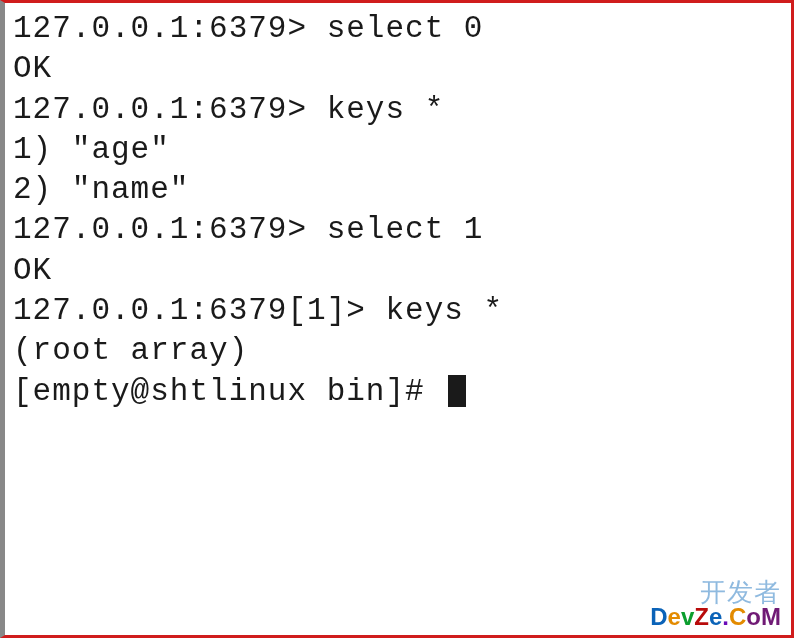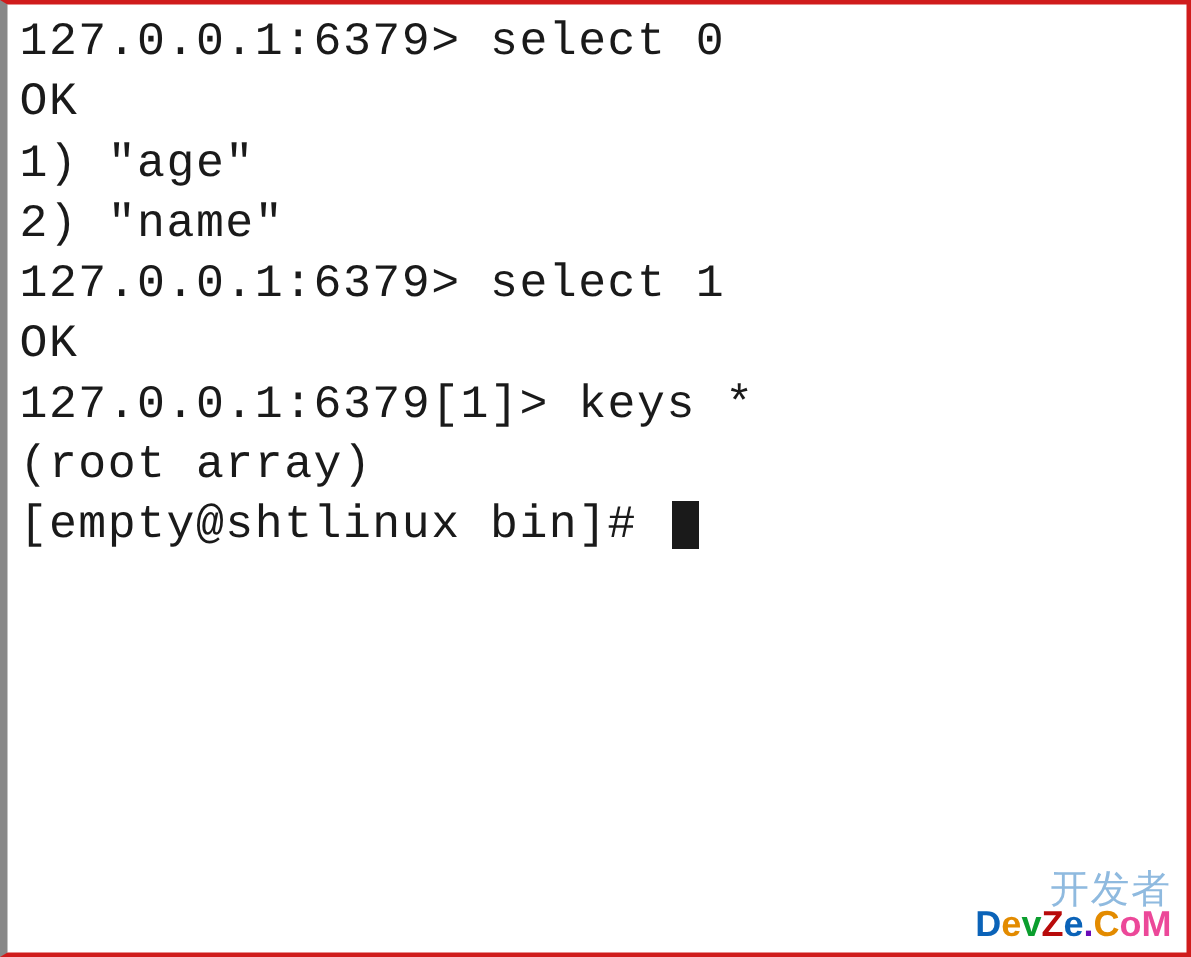--- a/index.html
+++ b/index.html
@@ -59,28 +59,29 @@
       font-weight: bold;
       letter-spacing: 0;
     }
     .watermark .wm2 .d1 { color: #0b63b8; }
     .watermark .wm2 .d2 { color: #e38b00; }
     .watermark .wm2 .d3 { color: #0b9e2e; }
     .watermark .wm2 .d4 { color: #b80b0b; }
     .watermark .wm2 .d5 { color: #0b63b8; }
     .watermark .wm2 .d6 { color: #6a0bb8; }
     .watermark .wm2 .d7 { color: #e38b00; }
-    .watermark .wm2 .d8 { color: #ec4899; }
+    .watermark .wm2 .d8 { color: #701a75; }
   </style>
 </head>
 <body>
 
 <div class="terminal">
   <span class="line">127.0.0.1:6379&gt; select 0</span>
   <span class="line">OK</span>
+  <span class="line">127.0.0.1:6379&gt; keys *</span>
   <span class="line">1) "age"</span>
   <span class="line">2) "name"</span>
   <span class="line">127.0.0.1:6379&gt; select 1</span>
   <span class="line">OK</span>
   <span class="line">127.0.0.1:6379[1]&gt; keys *</span>
   <span class="line">(root array)</span>
   <span class="line"><span>[empty@shtlinux bin]# </span><span class="cursor"></span></span>
 
   <div class="watermark">
     <div class="wm1">开发者</div>

